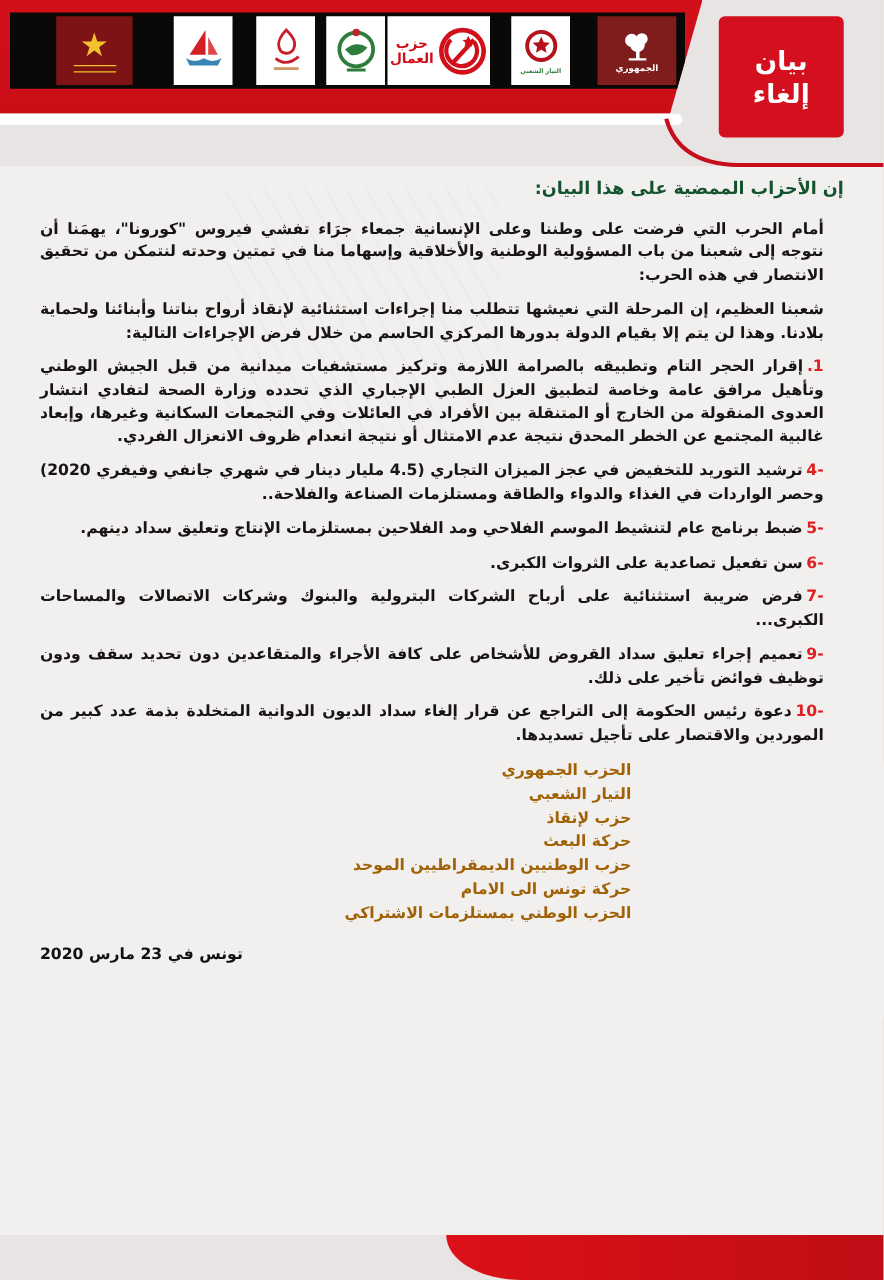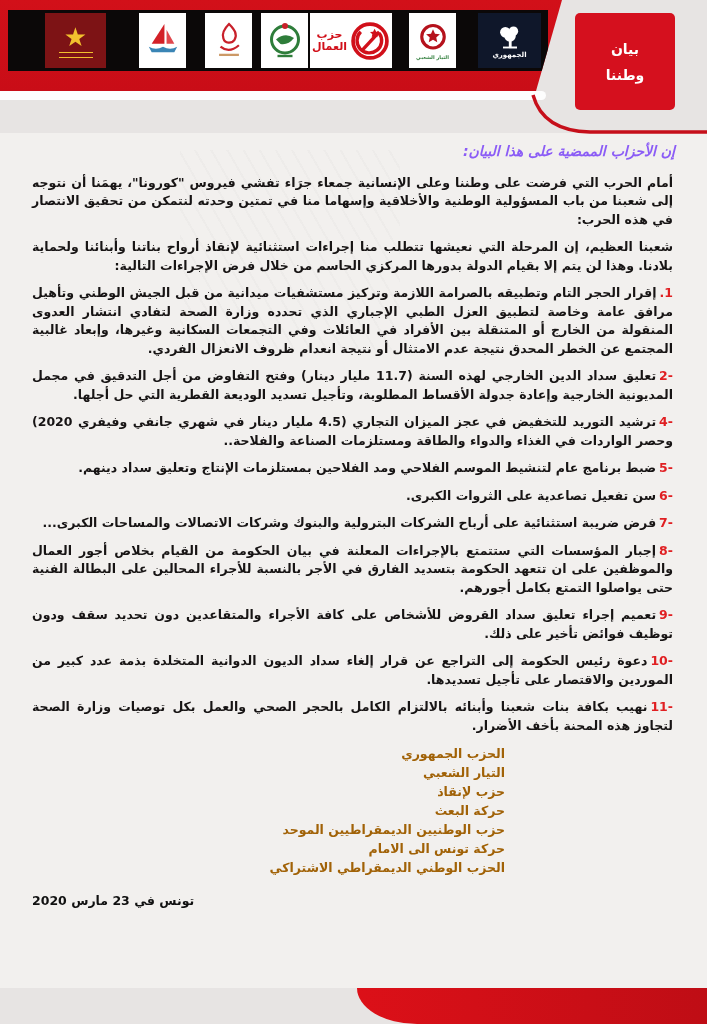--- a/index.html
+++ b/index.html
@@ -21,31 +21,31 @@
   .t1{left:37px;width:61px;background:#7d1315;color:#f2c12e;}
   .t1 .star-big{font-size:26px;line-height:26px;}
   .bars{width:34px;height:4px;border-top:1.5px solid #f2c12e;border-bottom:1.5px solid #f2c12e;margin-top:2px;}
   .t2{left:131px;width:47px;}
   .t3{left:197px;width:47px;}
   .t4{left:253px;width:47px;}
   .t5{left:302px;width:82px;flex-direction:row;gap:3px;}
   .t5 .wp-text{color:#d1101a;font-weight:bold;font-size:11px;line-height:12px;text-align:center;}
   .t6{left:401px;width:47px;}
   .t6 .tiny{color:#2e7d3a;}
-  .t7{left:470px;width:63px;background:#0f172a;color:#fff;}
+  .t7{left:470px;width:63px;background:#7f1d1d;color:#fff;}
   .t7 .tiny{color:#fff;font-size:7px;margin-top:1px;}
   .badge{position:absolute;left:575px;top:13px;width:100px;height:97px;background:#d5101e;
          border-radius:5px;color:#fff;display:flex;flex-direction:column;align-items:center;
-         justify-content:center;direction:rtl;font-weight:bold;font-size:14px;line-height:26px;}
+         justify-content:center;direction:rtl;font-weight:bold;font-size:21px;line-height:26px;}
 
   
   .content{position:absolute;right:32px;top:142px;width:643px;direction:rtl;color:#171414;
            font-weight:bold;font-size:12.5px;line-height:18.5px;}
-  .heading{color:#8b5cf6;font-size:14px;margin:0 0 13px 0;font-style:italic;}
-  .para{margin:0 2px 9px 0;text-align:justify;}
+  .heading{color:#14532d;font-size:14px;margin:0 0 13px 0;}
+  .para{margin:0 16px 9px 0;text-align:justify;}
   .num{color:#e01f22;margin-left:3px;}
   .signatories{color:#a16207;margin:3px 170px 0 0;line-height:19px;}
   .date-line{margin-top:15px;text-align:left;color:#111;}
 
   
   .footer-gray{position:absolute;left:0;bottom:0;width:707px;height:36px;background:#e7e4e3;}
   .footer-red{position:absolute;left:357px;bottom:0;width:350px;height:36px;
               background:linear-gradient(90deg,#dc1018,#bf0d15);
               border-bottom-left-radius:60px 36px;}
 
@@ -130,50 +130,47 @@
   </div>
 
   <div class="white-strip"></div>
 
   <svg class="curve-svg" viewBox="0 0 707 140">
     <path d="M 533 95 Q 543 131 590 132 L 710 132" fill="none" stroke="#c60f1a" stroke-width="3.4"></path>
   </svg>
 
   <div class="badge">
     <div>بيان</div>
-    <div>وطننا</div>
+    <div>إلغاء</div>
   </div>
 
   <div class="watermark"></div>
 
   <main class="content">
     <h1 class="heading">إن الأحزاب الممضية على هذا البيان:</h1>
 
     <p class="para">أمام الحرب التي فرضت على وطننا وعلى الإنسانية جمعاء جرَاء تفشي فيروس "كورونا"، يهمَنا أن نتوجه إلى شعبنا من باب المسؤولية الوطنية والأخلاقية وإسهاما منا في تمتين وحدته لنتمكن من تحقيق الانتصار في هذه الحرب:</p>
     <p class="para">شعبنا العظيم، إن المرحلة التي نعيشها تتطلب منا إجراءات استثنائية لإنقاذ أرواح بناتنا وأبنائنا ولحماية بلادنا. وهذا لن يتم إلا بقيام الدولة بدورها المركزي الحاسم من خلال فرض الإجراءات التالية:</p>
 
     <p class="para item"><span class="num">1.</span><span>إقرار الحجر التام وتطبيقه بالصرامة اللازمة وتركيز مستشفيات ميدانية من قبل الجيش الوطني وتأهيل مرافق عامة وخاصة لتطبيق العزل الطبي الإجباري الذي تحدده وزارة الصحة لتفادي انتشار العدوى المنقولة من الخارج أو المتنقلة بين الأفراد في العائلات وفي التجمعات السكانية وغيرها، وإبعاد غالبية المجتمع عن الخطر المحدق نتيجة عدم الامتثال أو نتيجة انعدام ظروف الانعزال الفردي.</span></p>
-    <p class="para item"><span class="num">-2</span><span>تعليق سداد الدين الخارجي لهذه السنة (11.7 مليار دينار) وفتح التفاوض من أجل التدقيق في مجمل المديونية الخارجية وإعادة جدولة الأقساط المطلوبة، وتأجيل تسديد الوديعة القطرية التي حل أجلها.</span></p>
     <p class="para item"><span class="num">-4</span><span>ترشيد التوريد للتخفيض في عجز الميزان التجاري (4.5 مليار دينار في شهري جانفي وفيفري 2020) وحصر الواردات في الغذاء والدواء والطاقة ومستلزمات الصناعة والفلاحة..</span></p>
     <p class="para item"><span class="num">-5</span><span>ضبط برنامج عام لتنشيط الموسم الفلاحي ومد الفلاحين بمستلزمات الإنتاج وتعليق سداد دينهم.</span></p>
     <p class="para item"><span class="num">-6</span><span>سن تفعيل تصاعدية على الثروات الكبرى.</span></p>
     <p class="para item"><span class="num">-7</span><span>فرض ضريبة استثنائية على أرباح الشركات البترولية والبنوك وشركات الاتصالات والمساحات الكبرى...</span></p>
-    <p class="para item"><span class="num">-8</span><span>إجبار المؤسسات التي ستتمتع بالإجراءات المعلنة في بيان الحكومة من القيام بخلاص أجور العمال والموظفين على ان تتعهد الحكومة بتسديد الفارق في الأجر بالنسبة للأجراء المحالين على البطالة الفنية حتى يواصلوا التمتع بكامل أجورهم.</span></p>
     <p class="para item"><span class="num">-9</span><span>تعميم إجراء تعليق سداد القروض للأشخاص على كافة الأجراء والمتقاعدين دون تحديد سقف ودون توظيف فوائض تأخير على ذلك.</span></p>
     <p class="para item"><span class="num">-10</span><span>دعوة رئيس الحكومة إلى التراجع عن قرار إلغاء سداد الديون الدوانية المتخلدة بذمة عدد كبير من الموردين والاقتصار على تأجيل تسديدها.</span></p>
-    <p class="para item"><span class="num">-11</span><span>نهيب بكافة بنات شعبنا وأبنائه بالالتزام الكامل بالحجر الصحي والعمل بكل توصيات وزارة الصحة لتجاوز هذه المحنة بأخف الأضرار.</span></p>
 
     <div class="signatories">
       <div>الحزب الجمهوري</div>
       <div>التيار الشعبي</div>
       <div>حزب لإنقاذ</div>
       <div>حركة البعث</div>
       <div>حزب الوطنيين الديمقراطيين الموحد</div>
       <div>حركة تونس الى الامام</div>
-      <div>الحزب الوطني الديمقراطي الاشتراكي</div>
+      <div>الحزب الوطني بمستلزمات الاشتراكي</div>
     </div>
 
     <div class="date-line">تونس في 23 مارس 2020</div>
   </main>
 
   <div class="footer-gray"></div>
   <div class="footer-red"></div>
 
 </div>
 

